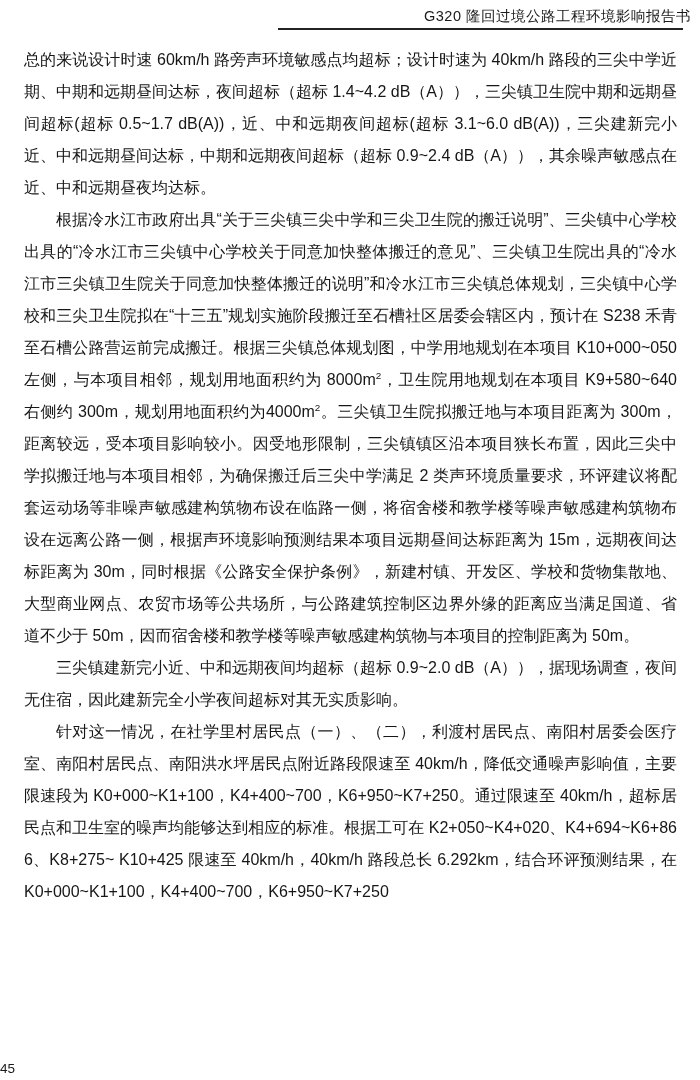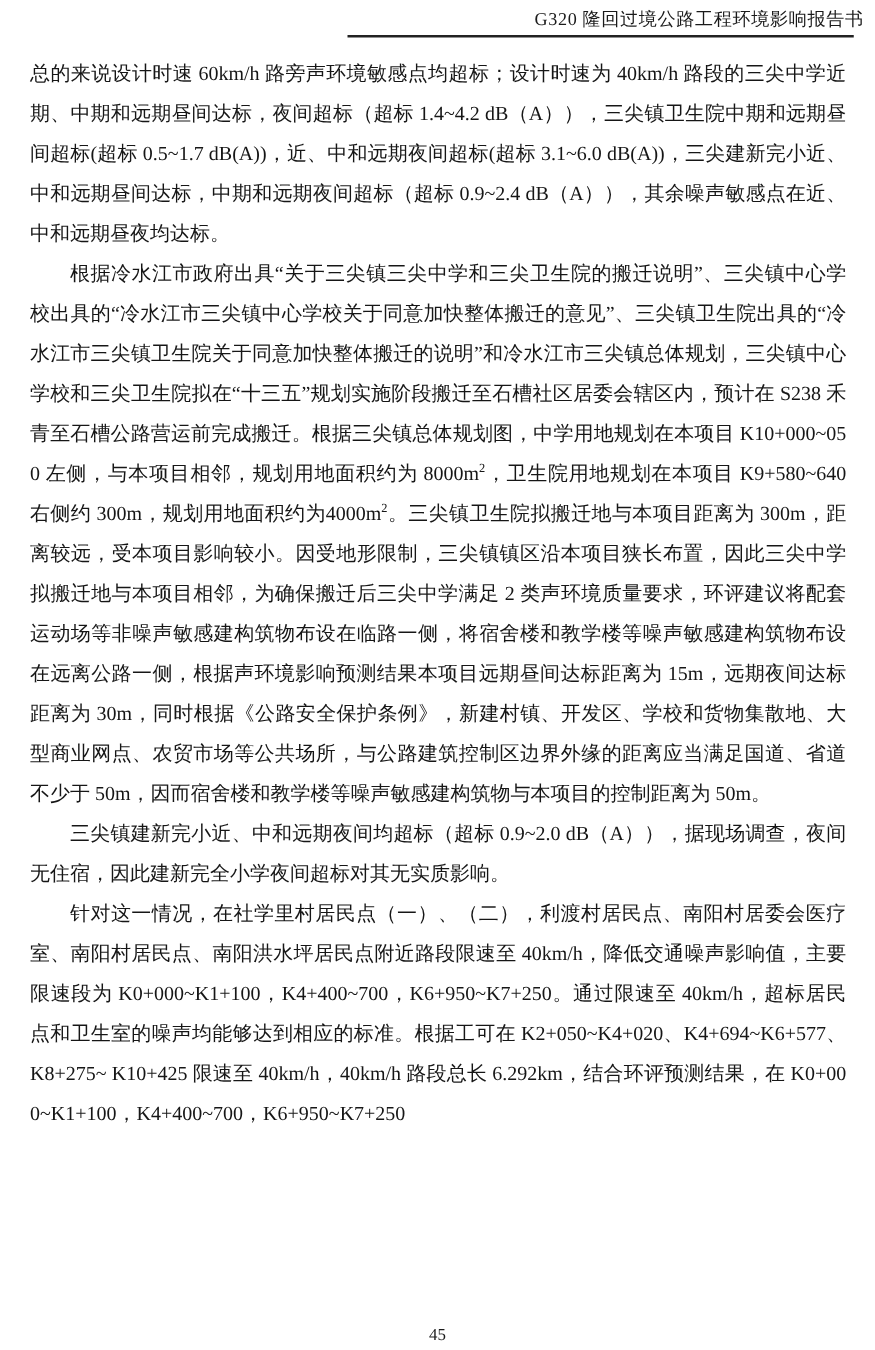--- a/index.html
+++ b/index.html
@@ -6,21 +6,21 @@
     margin: 0;
     padding: 0;
     background: #ffffff;
   }
   .page {
     position: relative;
     width: 700px;
     height: 1080px;
     background: #ffffff;
     color: #1a1a1a;
-    font-family: Liberation Serif, serif;
+    font-family: Liberation Sans, sans-serif;
     overflow: hidden;
     box-sizing: border-box;
   }
   .page-header {
     padding: 7px 9px 0 0;
   }
   .header-title {
     text-align: right;
     font-size: 14.5px;
     line-height: 18px;
@@ -51,21 +51,21 @@
   sup {
     font-size: 0.62em;
     line-height: 0;
     vertical-align: super;
   }
   .page-footer {
     position: absolute;
     bottom: 4px;
     left: 0;
     width: 100%;
-    text-align: center;
+    text-align: left;
     font-size: 13.5px;
     color: #1a1a1a;
   }
 </style>
 </head>
 <body>
 
 <div class="page">
 
   <header class="page-header">
@@ -74,21 +74,21 @@
   </header>
 
   <main class="doc-body">
 
     <p class="no-indent">总的来说设计时速 60km/h 路旁声环境敏感点均超标；设计时速为 40km/h 路段的三尖中学近期、中期和远期昼间达标，夜间超标（超标 1.4~4.2 dB（A）），三尖镇卫生院中期和远期昼间超标(超标 0.5~1.7 dB(A))，近、中和远期夜间超标(超标 3.1~6.0 dB(A))，三尖建新完小近、中和远期昼间达标，中期和远期夜间超标（超标 0.9~2.4 dB（A）），其余噪声敏感点在近、中和远期昼夜均达标。</p>
 
     <p><span>根据冷水江市政府出具“关于三尖镇三尖中学和三尖卫生院的搬迁说明”、三尖镇中心学校出具的“冷水江市三尖镇中心学校关于同意加快整体搬迁的意见”、三尖镇卫生院出具的“冷水江市三尖镇卫生院关于同意加快整体搬迁的说明”和冷水江市三尖镇总体规划，三尖镇中心学校和三尖卫生院拟在“十三五”规划实施阶段搬迁至石槽社区居委会辖区内，预计在 S238 禾青至石槽公路营运前完成搬迁。根据三尖镇总体规划图，中学用地规划在本项目 K10+000~050 左侧，与本项目相邻，规划用地面积约为 8000m</span><sup>2</sup><span>，卫生院用地规划在本项目 K9+580~640 右侧约 300m，规划用地面积约为4000m</span><sup>2</sup><span>。三尖镇卫生院拟搬迁地与本项目距离为 300m，距离较远，受本项目影响较小。因受地形限制，三尖镇镇区沿本项目狭长布置，因此三尖中学拟搬迁地与本项目相邻，为确保搬迁后三尖中学满足 2 类声环境质量要求，环评建议将配套运动场等非噪声敏感建构筑物布设在临路一侧，将宿舍楼和教学楼等噪声敏感建构筑物布设在远离公路一侧，根据声环境影响预测结果本项目远期昼间达标距离为 15m，远期夜间达标距离为 30m，同时根据《公路安全保护条例》，新建村镇、开发区、学校和货物集散地、大型商业网点、农贸市场等公共场所，与公路建筑控制区边界外缘的距离应当满足国道、省道不少于 50m，因而宿舍楼和教学楼等噪声敏感建构筑物与本项目的控制距离为 50m。</span></p>
 
     <p>三尖镇建新完小近、中和远期夜间均超标（超标 0.9~2.0 dB（A）），据现场调查，夜间无住宿，因此建新完全小学夜间超标对其无实质影响。</p>
 
-    <p>针对这一情况，在社学里村居民点（一）、（二），利渡村居民点、南阳村居委会医疗室、南阳村居民点、南阳洪水坪居民点附近路段限速至 40km/h，降低交通噪声影响值，主要限速段为 K0+000~K1+100，K4+400~700，K6+950~K7+250。通过限速至 40km/h，超标居民点和卫生室的噪声均能够达到相应的标准。根据工可在 K2+050~K4+020、K4+694~K6+577、K8+275~ K10+425 限速至 40km/h，40km/h 路段总长 6.292km，结合环评预测结果，在 K0+000~K1+100，K4+400~700，K6+950~K7+250</p>
+    <p>针对这一情况，在社学里村居民点（一）、（二），利渡村居民点、南阳村居委会医疗室、南阳村居民点、南阳洪水坪居民点附近路段限速至 40km/h，降低交通噪声影响值，主要限速段为 K0+000~K1+100，K4+400~700，K6+950~K7+250。通过限速至 40km/h，超标居民点和卫生室的噪声均能够达到相应的标准。根据工可在 K2+050~K4+020、K4+694~K6+866、K8+275~ K10+425 限速至 40km/h，40km/h 路段总长 6.292km，结合环评预测结果，在 K0+000~K1+100，K4+400~700，K6+950~K7+250</p>
 
   </main>
 
   <footer class="page-footer">
     <span>45</span>
   </footer>
 
 </div>
 
 </body></html>

